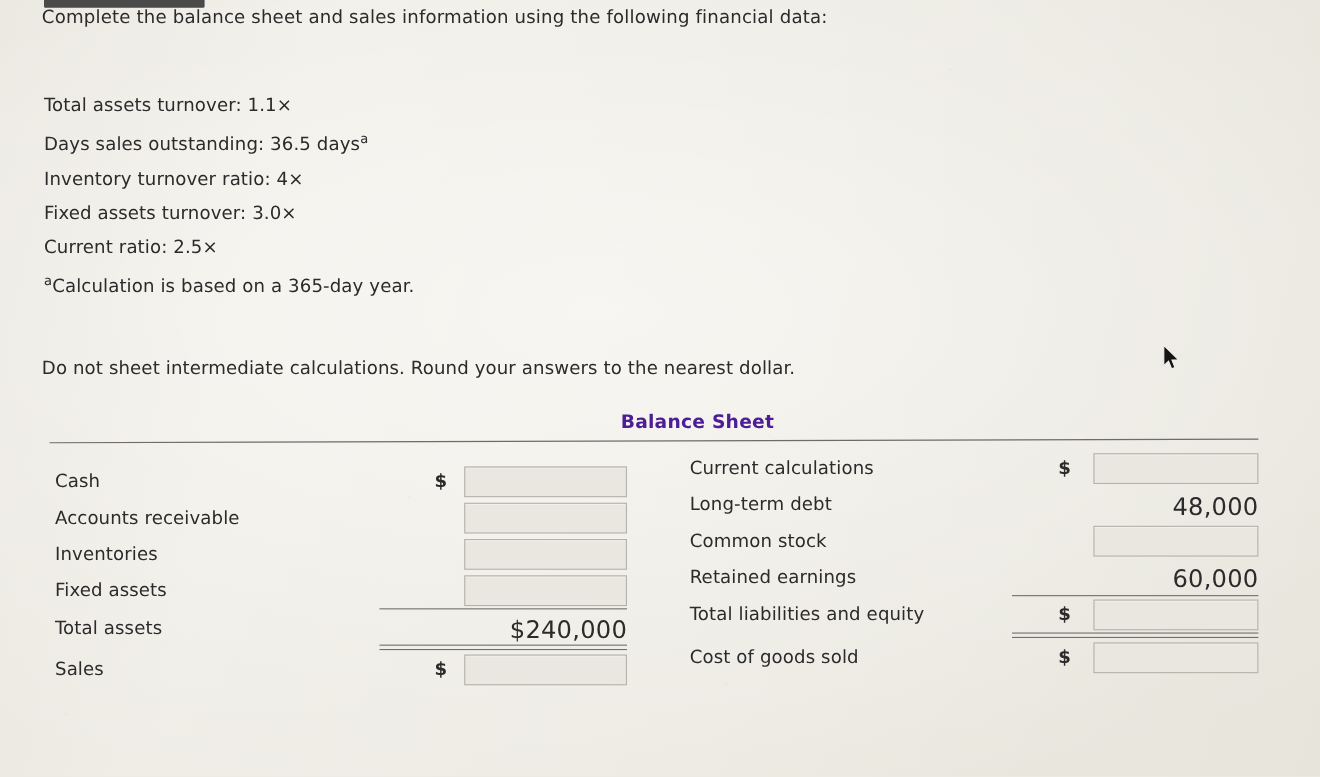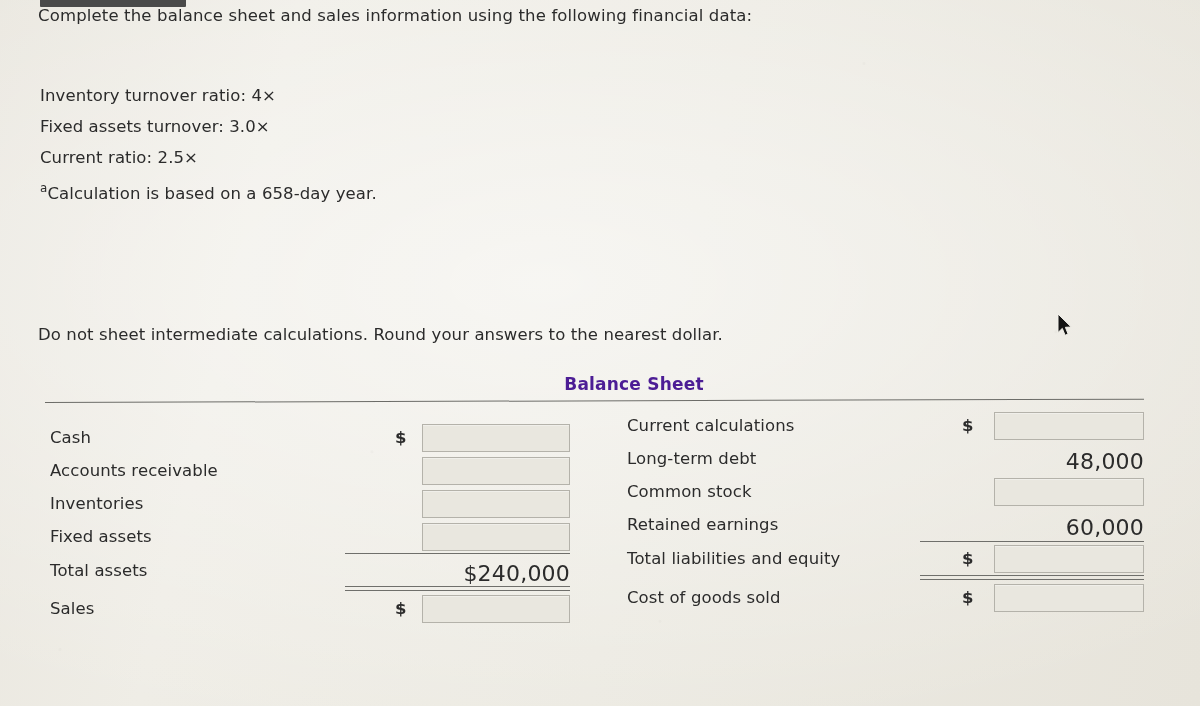--- a/index.html
+++ b/index.html
@@ -203,24 +203,26 @@
 <div id="paper"></div>
 <div id="grain"></div>
 
 <div id="content">
 
   <div class="top-strip"></div>
 
   <div class="intro">Complete the balance sheet and sales information using the following financial data:</div>
 
   <div class="facts">
+    <div>Total assets turnover: 1.1×</div>
+    <div><span>Days sales outstanding: 36.5 days</span><sup>a</sup></div>
     <div>Inventory turnover ratio: 4×</div>
     <div>Fixed assets turnover: 3.0×</div>
     <div>Current ratio: 2.5×</div>
-    <div class="footnote-line"><sup>a</sup><span>Calculation is based on a 658-day year.</span></div>
+    <div class="footnote-line"><sup>a</sup><span>Calculation is based on a 365-day year.</span></div>
   </div>
 
   <div class="rounding-note">Do not sheet intermediate calculations. Round your answers to the nearest dollar.</div>
 
   <div class="bs-title"><span>Balance Sheet</span></div>
 
   <div class="table-wrap">
     <div class="rule-top"></div>
 
     <div class="col col-left">

